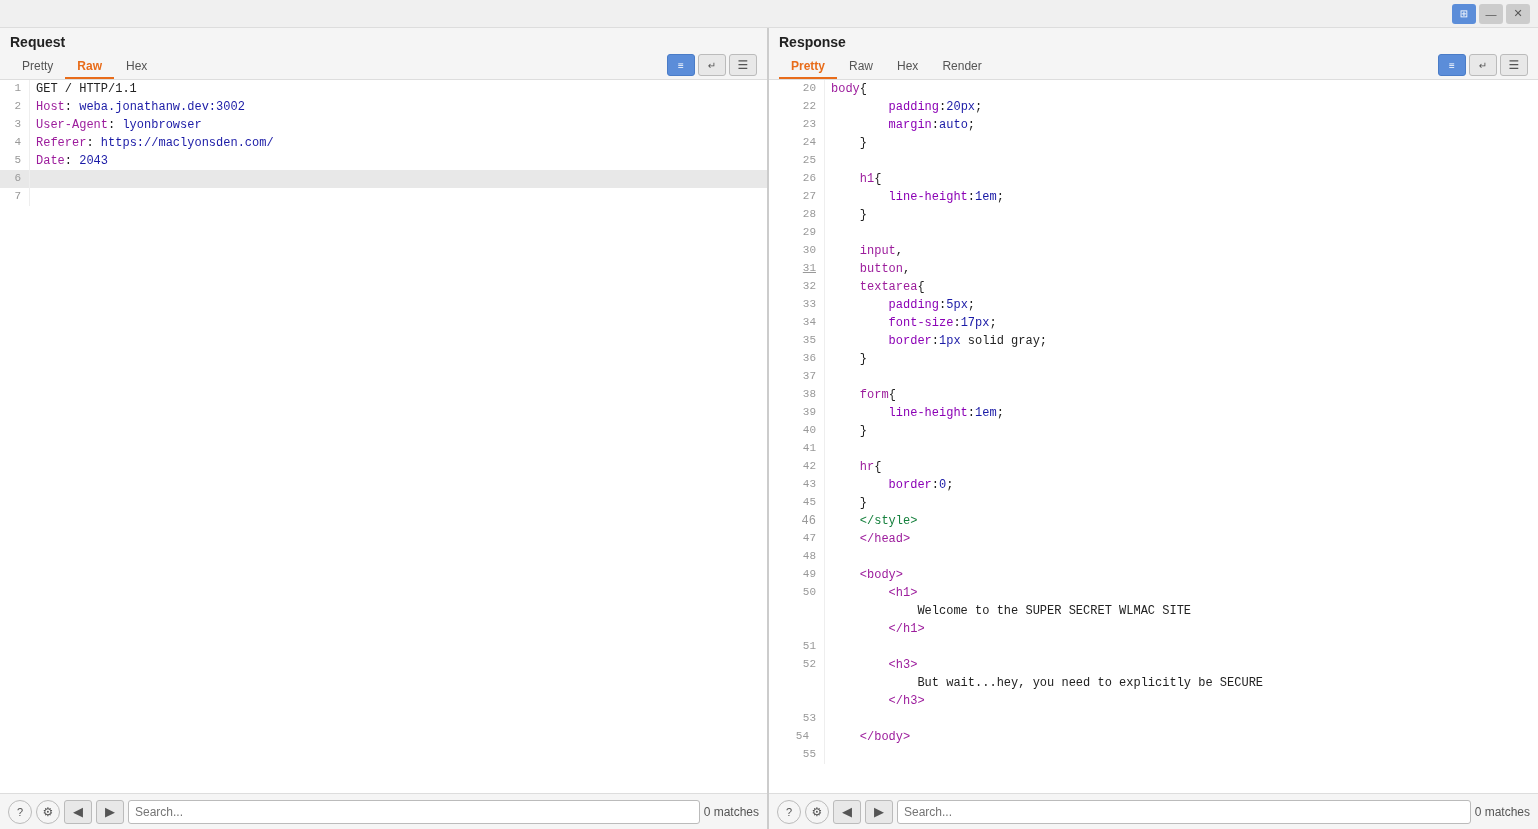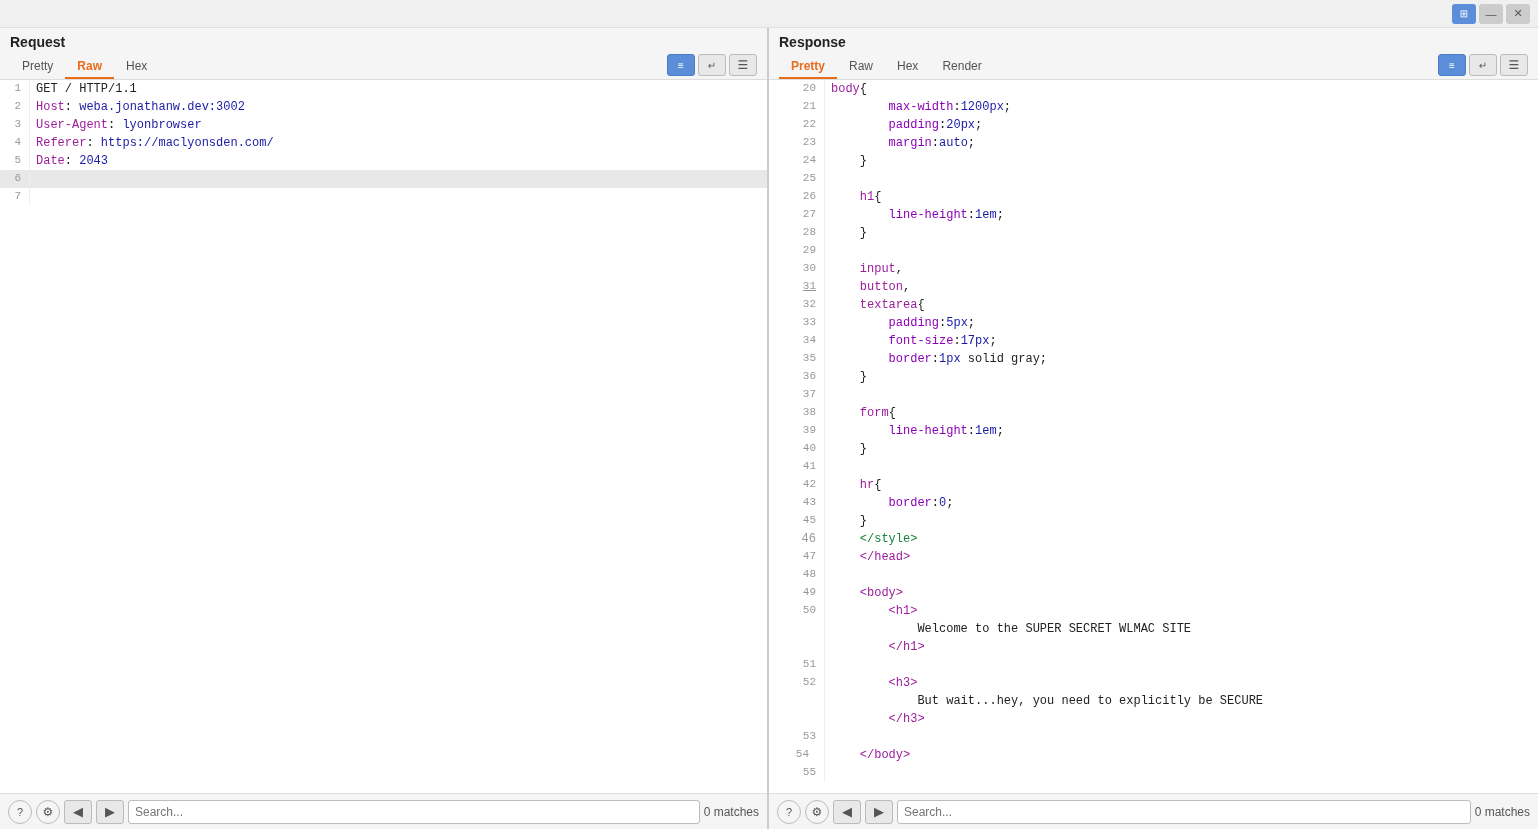--- a/index.html
+++ b/index.html
@@ -137,24 +137,20 @@
       </div>
 
       <div style="flex:1; overflow:auto; font-family:'Courier New',monospace; font-size:12px;">
         <div style="display:table; width:100%;">
 
           <div style="display:table-row;">
             <div style="display:table-cell;width:35px;min-width:35px;color:#999;text-align:right;padding:2px 8px 2px 4px;border-right:1px solid #eee;font-size:11px;vertical-align:top;user-select:none;">20</div>
             <div style="display:table-cell;padding:2px 6px;white-space:pre;"><span style="color:#9c1c9c;">body</span><span style="color:#222;">{</span></div>
           </div>
           <div style="display:table-row;">
-            <div style="display:table-cell;width:35px;min-width:35px;color:#999;text-align:right;padding:2px 8px 2px 4px;border-right:1px solid #eee;font-size:11px;vertical-align:top;user-select:none;">21</div>
-            <div style="display:table-cell;padding:2px 6px;white-space:pre;"><span style="color:#222;">        </span><span style="color:#8b00b5;">max-width</span><span style="color:#222;">:</span><span style="color:#1a1aa6;">1200px</span><span style="color:#222;">;</span></div>
-          </div>
-          <div style="display:table-row;">
             <div style="display:table-cell;width:35px;min-width:35px;color:#999;text-align:right;padding:2px 8px 2px 4px;border-right:1px solid #eee;font-size:11px;vertical-align:top;user-select:none;">22</div>
             <div style="display:table-cell;padding:2px 6px;white-space:pre;"><span style="color:#222;">        </span><span style="color:#8b00b5;">padding</span><span style="color:#222;">:</span><span style="color:#1a1aa6;">20px</span><span style="color:#222;">;</span></div>
           </div>
           <div style="display:table-row;">
             <div style="display:table-cell;width:35px;min-width:35px;color:#999;text-align:right;padding:2px 8px 2px 4px;border-right:1px solid #eee;font-size:11px;vertical-align:top;user-select:none;">23</div>
             <div style="display:table-cell;padding:2px 6px;white-space:pre;"><span style="color:#222;">        </span><span style="color:#8b00b5;">margin</span><span style="color:#222;">:</span><span style="color:#1a1aa6;">auto</span><span style="color:#222;">;</span></div>
           </div>
           <div style="display:table-row;">
             <div style="display:table-cell;width:35px;min-width:35px;color:#999;text-align:right;padding:2px 8px 2px 4px;border-right:1px solid #eee;font-size:11px;vertical-align:top;user-select:none;">24</div>
             <div style="display:table-cell;padding:2px 6px;white-space:pre;"><span style="color:#222;">    }</span></div>

